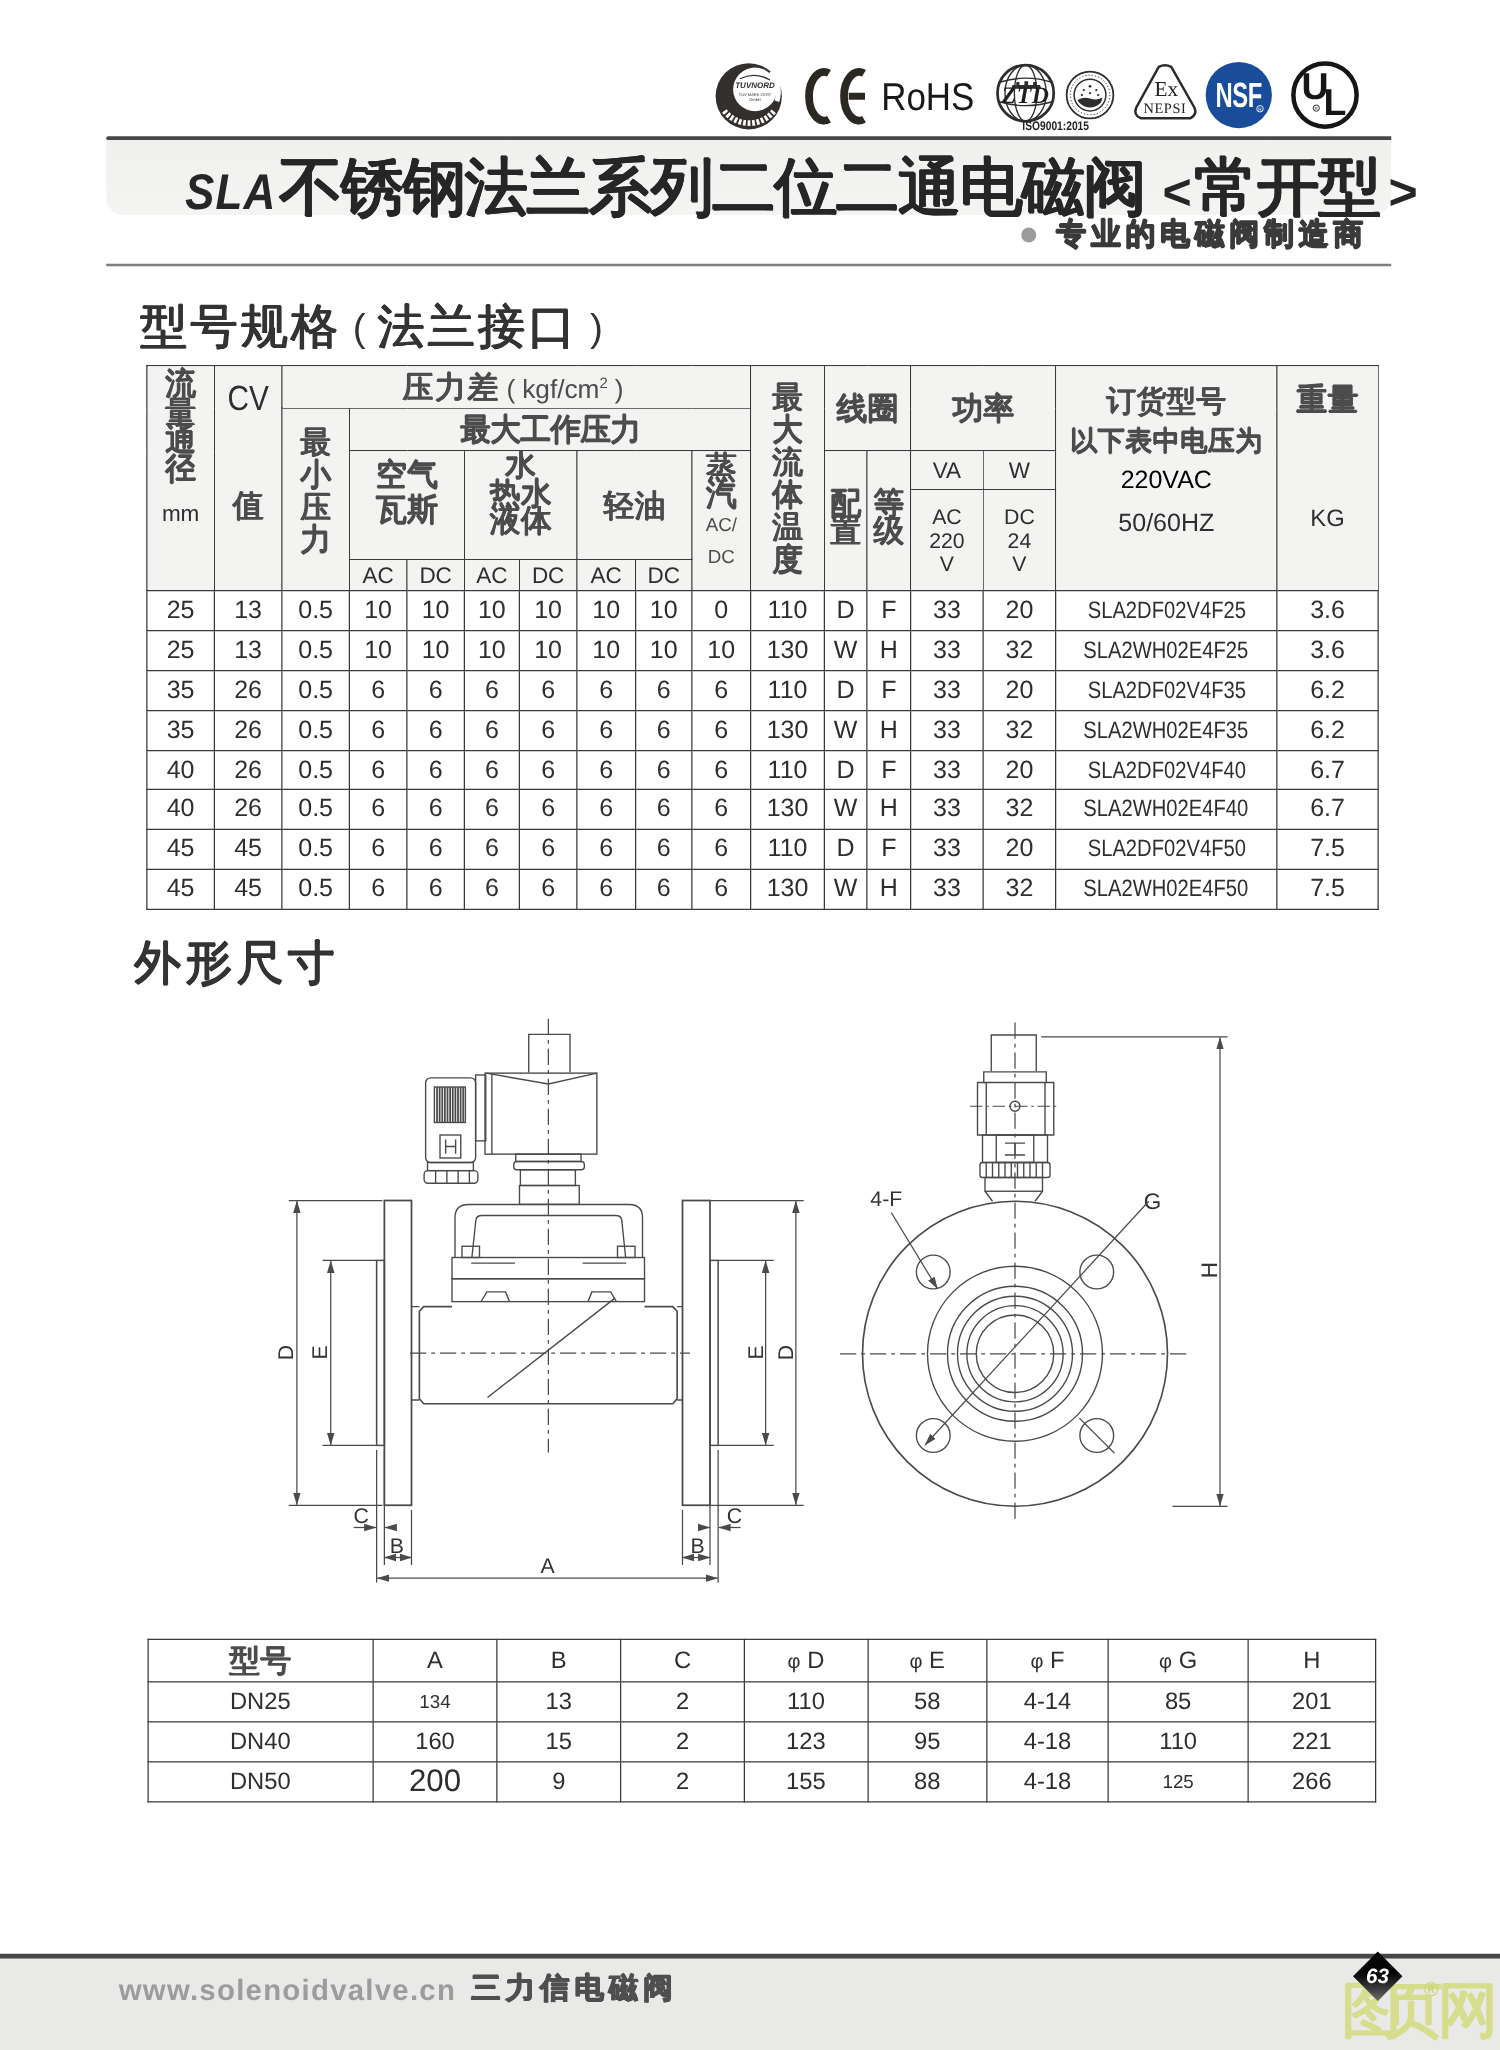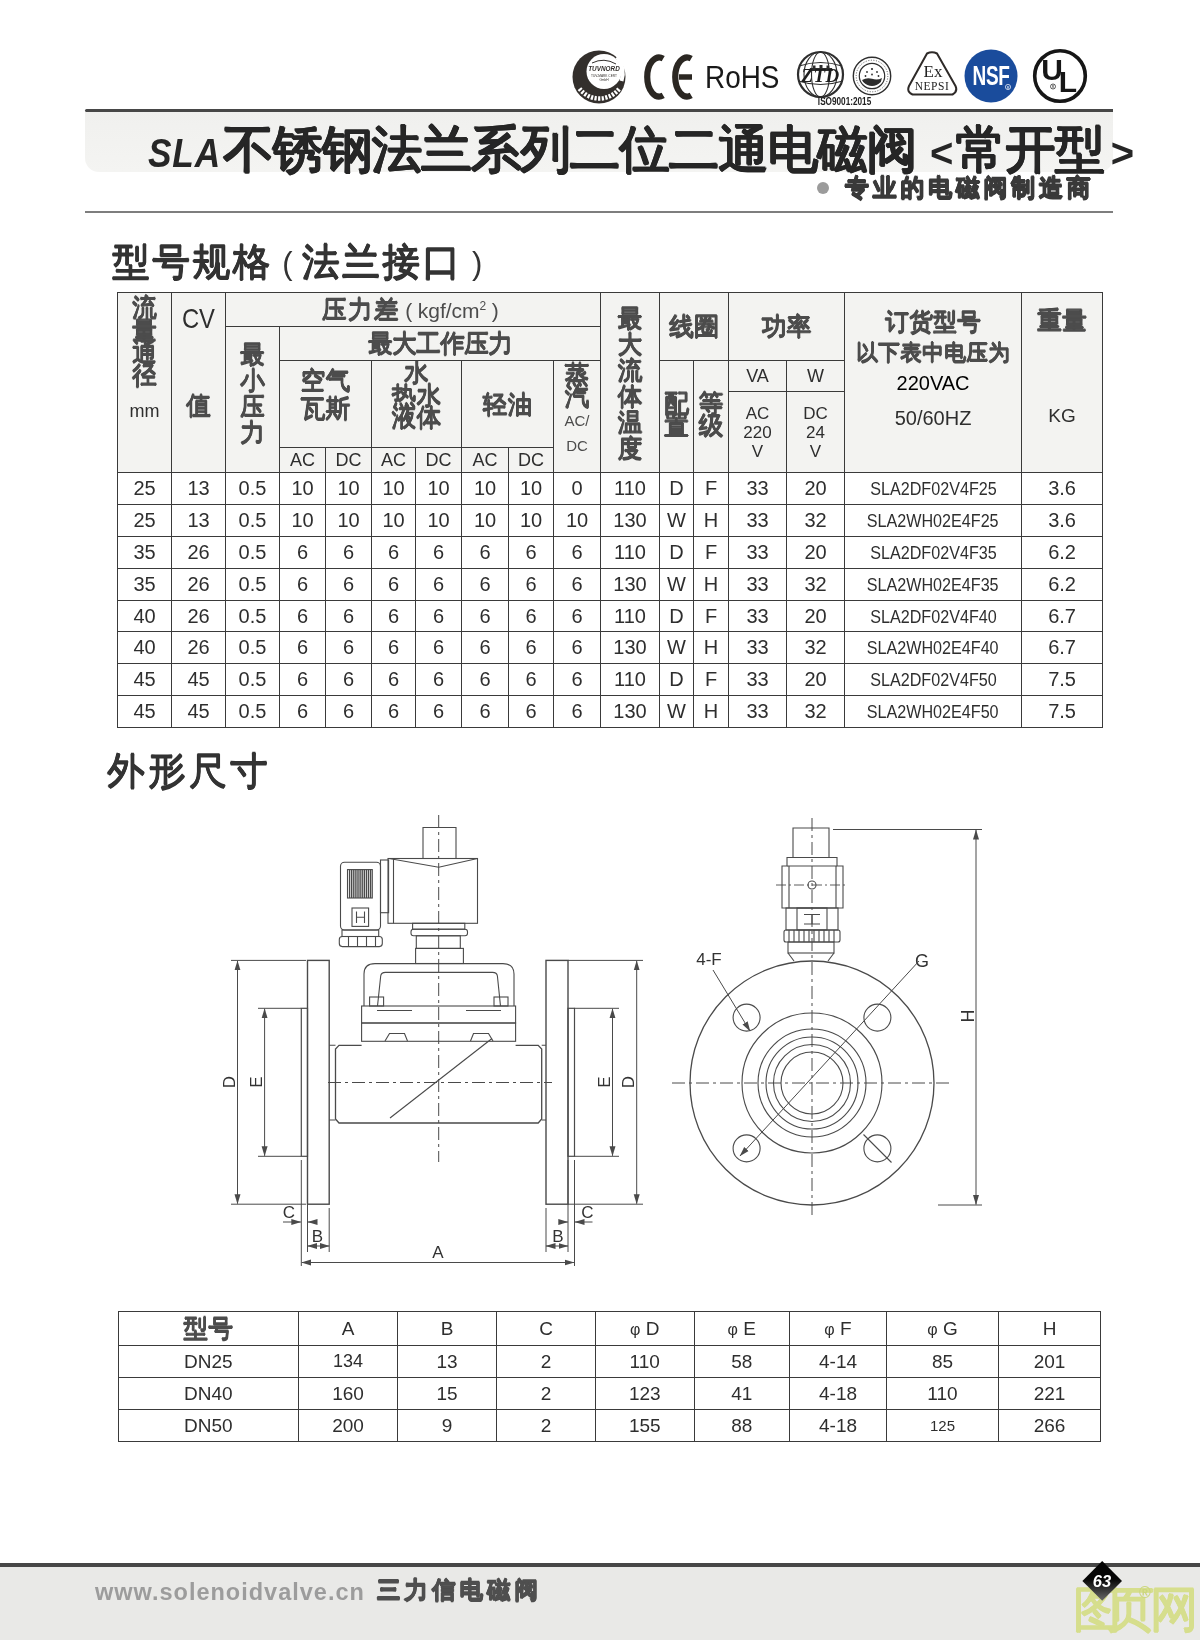--- a/index.html
+++ b/index.html
@@ -438,43 +438,43 @@
         <td style="font-size:19px">B</td>
         <td style="font-size:19px">C</td>
  <td style="font-size:19px"><span style="font-size:16px">φ</span> D</td>
  <td style="font-size:19px"><span style="font-size:16px">φ</span> E</td>
  <td style="font-size:19px"><span style="font-size:16px">φ</span> F</td>
  <td style="font-size:19px"><span style="font-size:16px">φ</span> G</td>
  <td style="font-size:19px">H</td>
 </tr>
 <tr style="height:32px">
         <td style="font-size:19px">DN25</td>
-        <td style="font-size:18px">134</td>
+        <td style="font-size:15px">134</td>
         <td style="font-size:19px">13</td>
         <td style="font-size:19px">2</td>
         <td style="font-size:19px">110</td>
         <td style="font-size:19px">58</td>
         <td style="font-size:19px">4-14</td>
         <td style="font-size:19px">85</td>
         <td style="font-size:19px">201</td>
       </tr>
 <tr style="height:32px">
         <td style="font-size:19px">DN40</td>
         <td style="font-size:19px">160</td>
         <td style="font-size:19px">15</td>
         <td style="font-size:19px">2</td>
         <td style="font-size:19px">123</td>
-        <td style="font-size:19px">41</td>
+        <td style="font-size:19px">95</td>
         <td style="font-size:19px">4-18</td>
         <td style="font-size:19px">110</td>
         <td style="font-size:19px">221</td>
       </tr>
 <tr style="height:32px">
         <td style="font-size:19px">DN50</td>
-        <td style="font-size:19px">200</td>
+        <td style="font-size:25px">200</td>
         <td style="font-size:19px">9</td>
         <td style="font-size:19px">2</td>
         <td style="font-size:19px">155</td>
         <td style="font-size:19px">88</td>
         <td style="font-size:19px">4-18</td>
         <td style="font-size:15px">125</td>
         <td style="font-size:19px">266</td>
       </tr>
 </tbody>
   </table>

